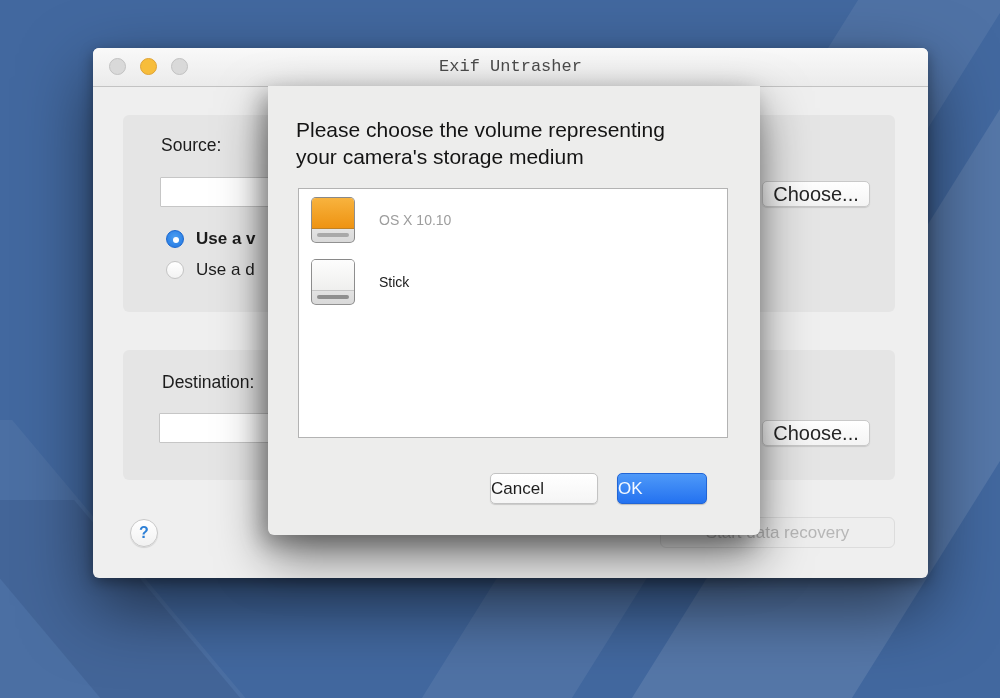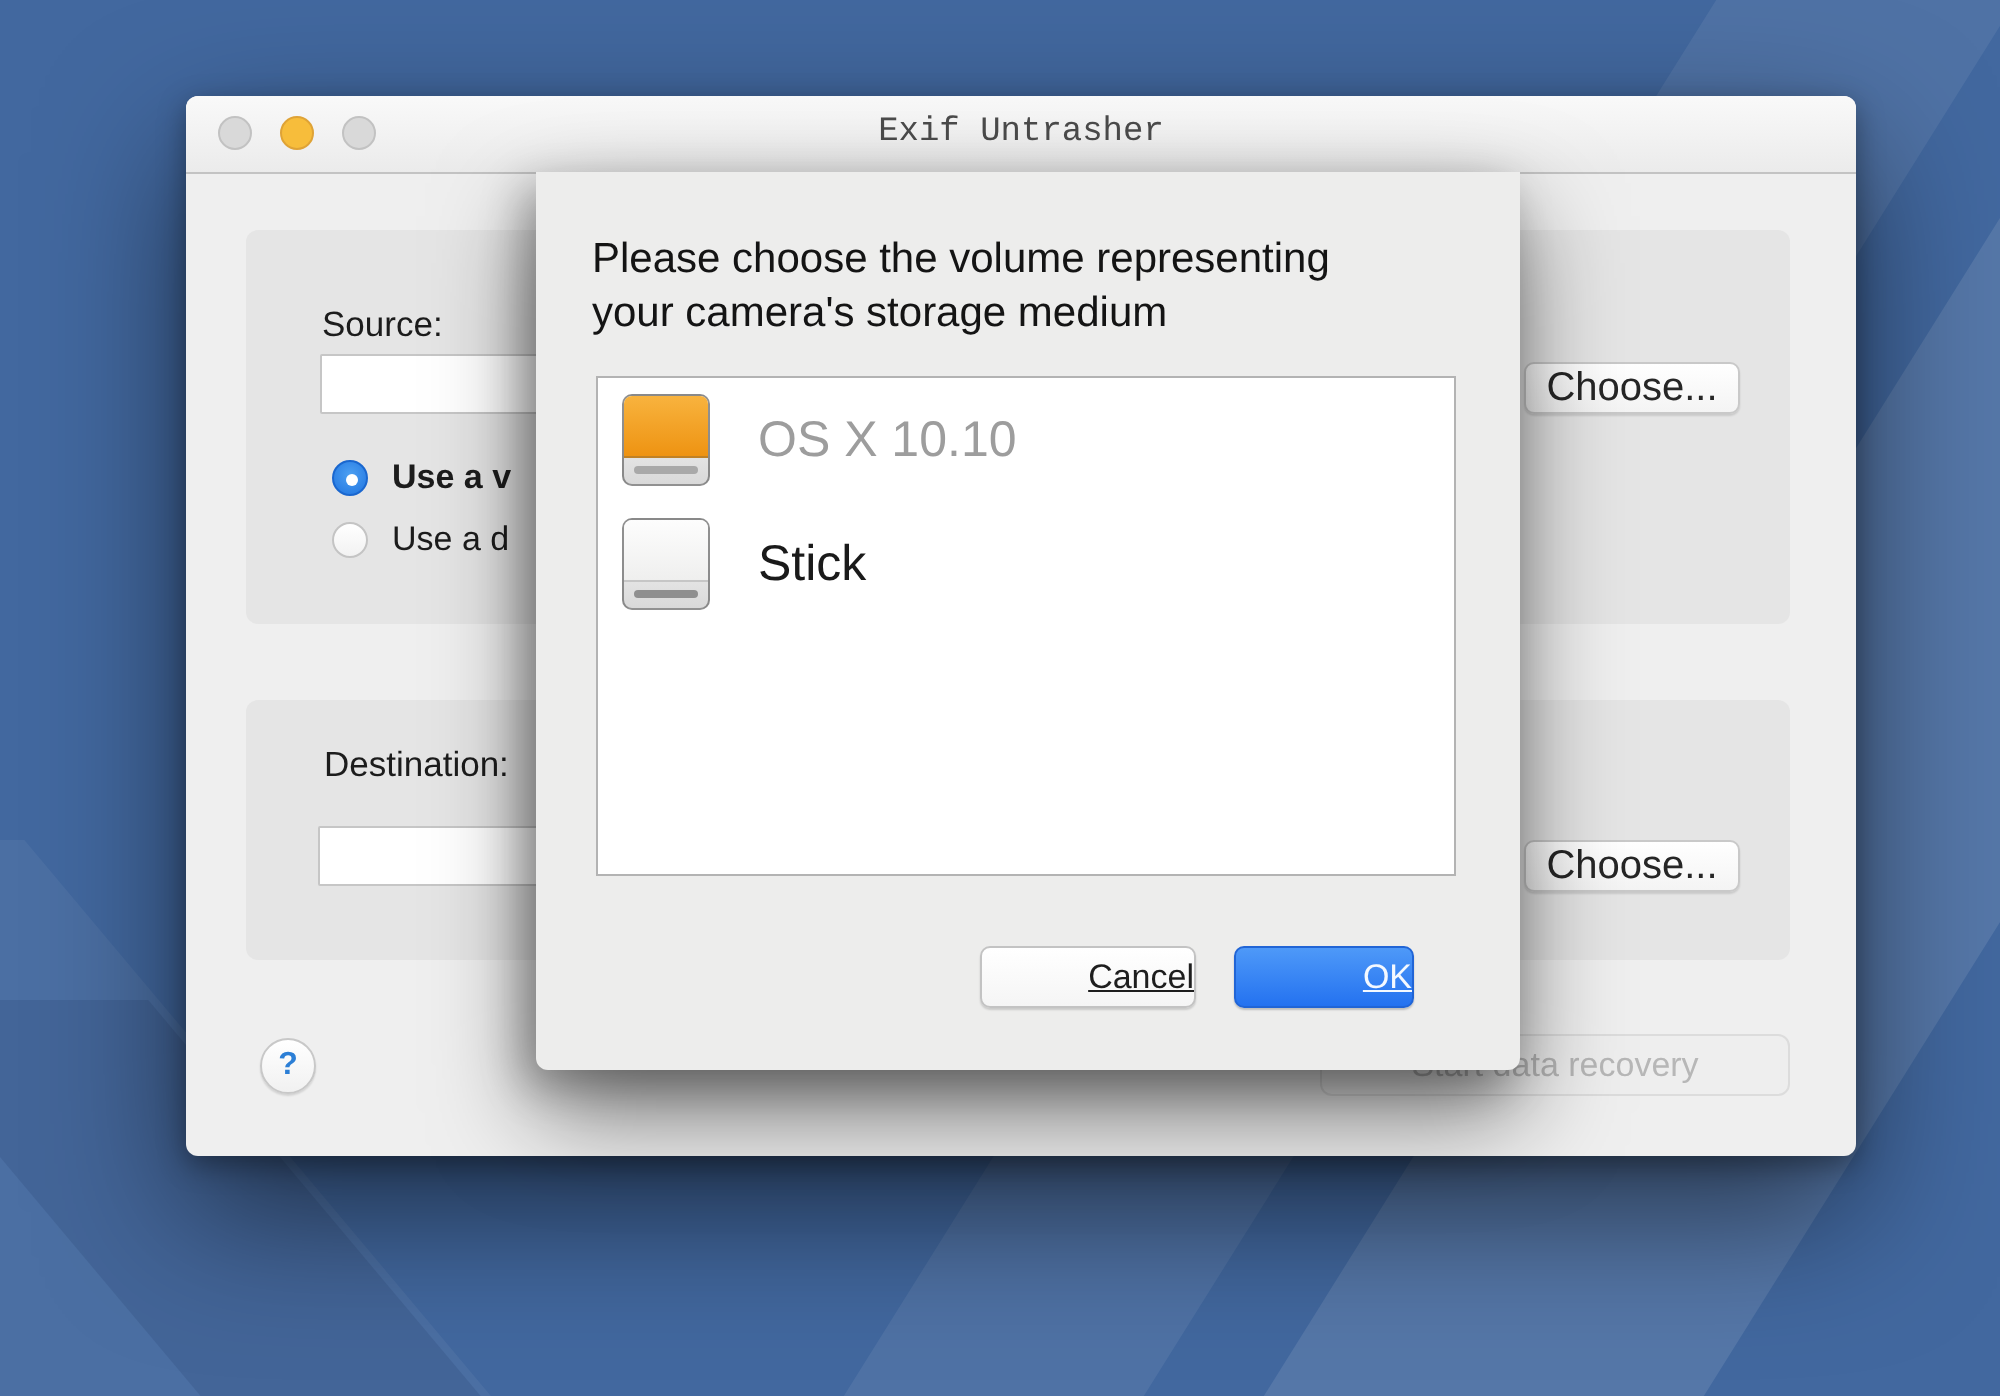--- a/index.html
+++ b/index.html
@@ -60,21 +60,21 @@
   
   .sheet{position:absolute;left:268px;top:86px;width:492px;height:449px;
     background:#ededec;border-radius:0 0 6px 6px;
     box-shadow:0 22px 50px rgba(0,0,0,.5), -6px 8px 22px rgba(0,0,0,.28);}
   .sheet .message{position:absolute;left:28px;top:30px;width:440px;
     font-size:21px;line-height:27px;color:#141414;}
   .vol-list{position:absolute;left:30px;top:102px;width:430px;height:250px;
     background:#ffffff;border:1px solid #b3b3b3;box-sizing:border-box;overflow:hidden;}
   .vol-row{position:relative;height:62px;display:flex;align-items:center;}
   .vol-row.selected{background:#0569da;}
-  .vol-row .vol-name{margin-left:24px;font-size:25px;color:#1a1a1a;}
+  .vol-row .vol-name{margin-left:24px;font-size:14px;color:#1a1a1a;}
   .vol-row.dimmed .vol-name{color:#9d9d9d;}
   .vol-row.selected .vol-name{color:#0a0a0a;}
   .vol-icon-slot{width:44px;height:48px;margin-left:12px;position:relative;flex:0 0 auto;}
 
   
   .disk{position:absolute;left:0;top:1px;width:44px;height:46px;border-radius:5px;
     overflow:hidden;border:1px solid rgba(110,110,110,.75);box-sizing:border-box;
     background:linear-gradient(180deg,#fbfbfb,#d9d9d9);}
   .disk .cap{position:absolute;left:0;top:0;right:0;height:30px;}
   .disk.orange .cap{background:linear-gradient(180deg,#f8b33e,#ee9312);border-bottom:1px solid #c08125;}
@@ -84,21 +84,21 @@
   .disk.white .slot{background:#8f8f8f;}
   
   .sdcard{position:absolute;left:4px;top:2px;width:34px;height:44px;border-radius:4px;
     background:linear-gradient(180deg,#5d6268,#3f444a);border:1px solid #2f3338;box-sizing:border-box;}
   .sdcard .label{position:absolute;left:4px;right:4px;top:11px;bottom:4px;border-radius:2px;
     background:linear-gradient(180deg,#f7f7f7,#e3e3e3);}
   .sdcard .dot{position:absolute;right:4px;top:4px;width:4px;height:4px;border-radius:50%;
     background:#f0a33a;}
 
   .sheet-btn{position:absolute;box-sizing:border-box;height:31px;line-height:29px;border-radius:5px;
-    text-align:right;font-size:17px;text-decoration:underline;}
+    text-align:left;font-size:17px;}
   .cancel-btn{left:222px;top:387px;width:108px;color:#1e1e1e;
     background:linear-gradient(180deg,#ffffff,#f5f5f5);border:1px solid #c3c3c3;
     box-shadow:0 1px 1px rgba(0,0,0,.15);}
   .ok-btn{left:349px;top:387px;width:90px;color:#f4f9ff;
     background:linear-gradient(180deg,#4e99f8,#2472f0);border:1px solid #2165d6;
     box-shadow:0 1px 1px rgba(0,0,0,.2);}
 </style>
 </head>
 <body>
 
@@ -111,21 +111,21 @@
 
 <div class="window">
   <div class="titlebar">
     <span class="light close"></span>
     <span class="light min"></span>
     <span class="light zoom"></span>
     <div class="title">Exif Untrasher</div>
   </div>
 
   <div class="groupbox gb-source">
-    <div class="gb-label" style="left:38px;top:37px;">Source:</div>
+    <div class="gb-label" style="left:38px;top:20px;">Source:</div>
     <input class="textfield" style="left: 37px; top: 62px; width: 580px;" type="text" value="">
     <span class="radio on" style="left:43px;top:115px;"></span>
     <span class="radio-label" style="left:73px;top:114px;font-weight:bold;">Use a v</span>
     <span class="radio off" style="left:43px;top:146px;"></span>
     <span class="radio-label" style="left:73px;top:145px;">Use a d</span>
     <div class="btn choose1">Choose...</div>
   </div>
 
   <div class="groupbox gb-dest">
     <div class="gb-label" style="left:39px;top:22px;">Destination:</div>

